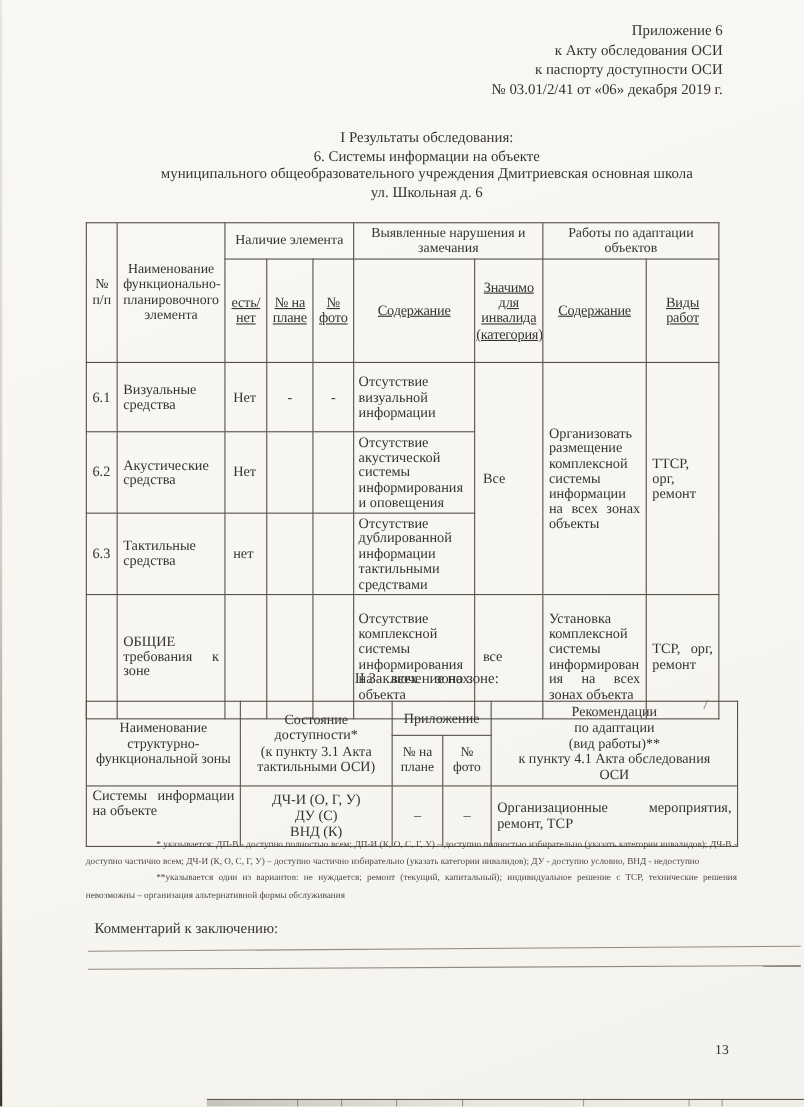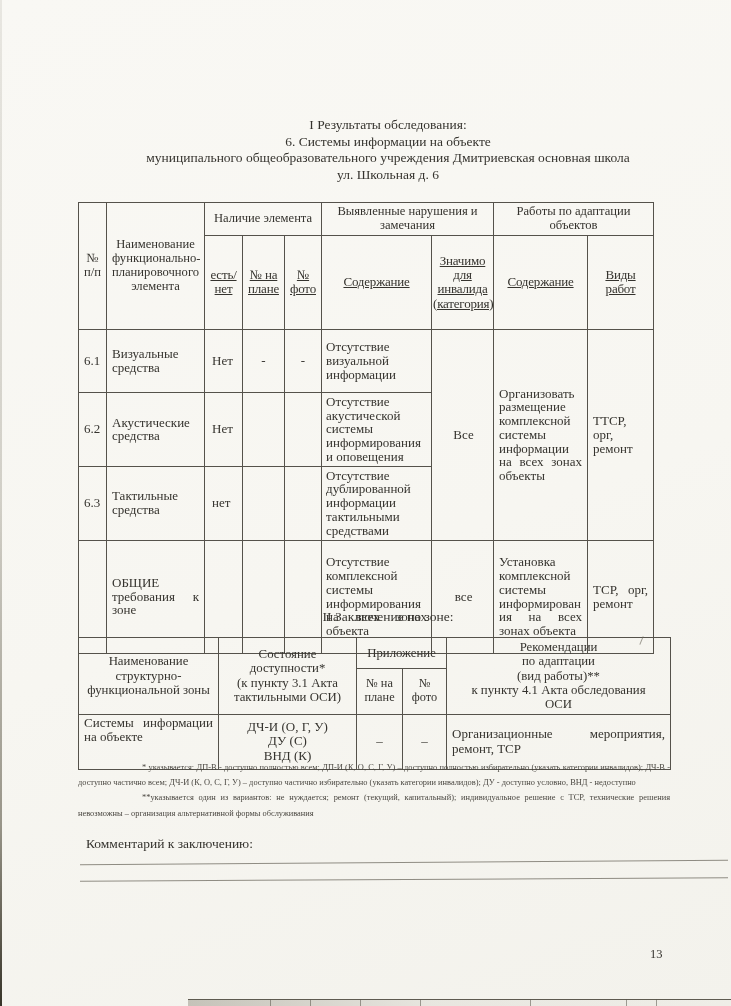--- a/index.html
+++ b/index.html
@@ -31,21 +31,21 @@
   .t1 tr.sub th { height:58px; font-size:13px; letter-spacing:-0.2px; padding:18px 1px;text-decoration:underline; }
   .t1 tr.r1 td { height:63px; }
   .t1 tr.r2 td { height:71px; }
   .t1 tr.r3 td { height:66px; }
   .t1 tr.r4 td { height:113px; }
   .c-num  { text-align:left; }
   .c-name { text-align:justify; }
   .c-pres { text-align:left; padding-left:7px; }
   .c-dash { text-align:center; }
   .c-viol { text-align:justify; padding:2px 4px;margin-top:12px; }
-  .c-sig  { text-align:center; padding-left:7px; }
+  .c-sig  { text-align:left; padding-left:7px; }
   .c-work { text-align:justify; overflow-wrap:break-word; }
   .c-type { text-align:justify; }
   .t2 { position:absolute; left:78px; top:637px; width:592px;
     font-size:13px; line-height:1.12; }
   .t2 thead th { font-size:12.8px; }
   .t2 tr.grp th { height:26px; }
   .t2 tr.sub th { height:39px; font-size:12.3px; }
   .t2 tr.data td { height:55px; }
   .c-zone { text-align:justify; vertical-align:top; padding-top:1px; }
   .c-acc  { text-align:center; }
@@ -71,20 +71,26 @@
       rgba(190,186,175,0.22) 45%, rgba(212,208,198,0.12)); }
   .tick { position:absolute; bottom:0; width:1px; height:7px; background:rgba(90,86,75,0.55); }
   .speck { position:absolute; left:641px; top:636px; width:1px; height:9px;
     background:#6e6a60; opacity:0.65; transform:rotate(22deg); }
 </style>
 </head>
 <body>
 
 <div class="page">
 
+  <div class="letterhead">
+    <div>Приложение 6</div>
+    <div>к Акту обследования ОСИ</div>
+    <div>к паспорту доступности ОСИ</div>
+    <div>№ 03.01/2/41 от «06» декабря 2019 г.</div>
+  </div>
 
   <div class="doc-title">
     <div>I Результаты обследования:</div>
     <div>6. Системы информации на объекте</div>
     <div>муниципального общеобразовательного учреждения Дмитриевская основная школа</div>
     <div>ул. Школьная д. 6</div>
   </div>
 
   <table class="t1">
     <colgroup>

